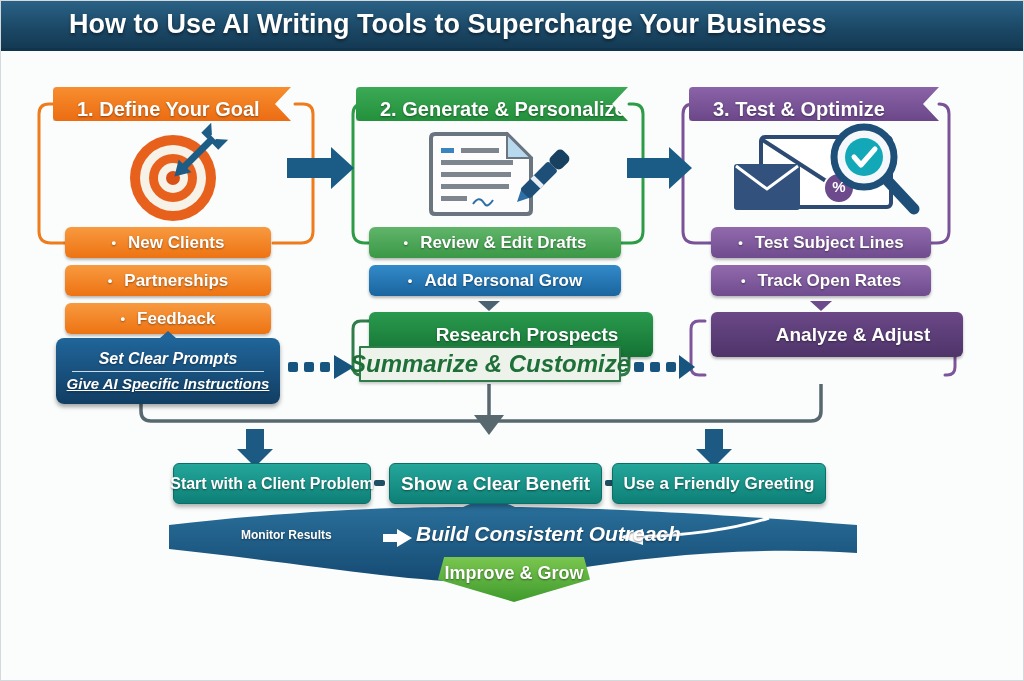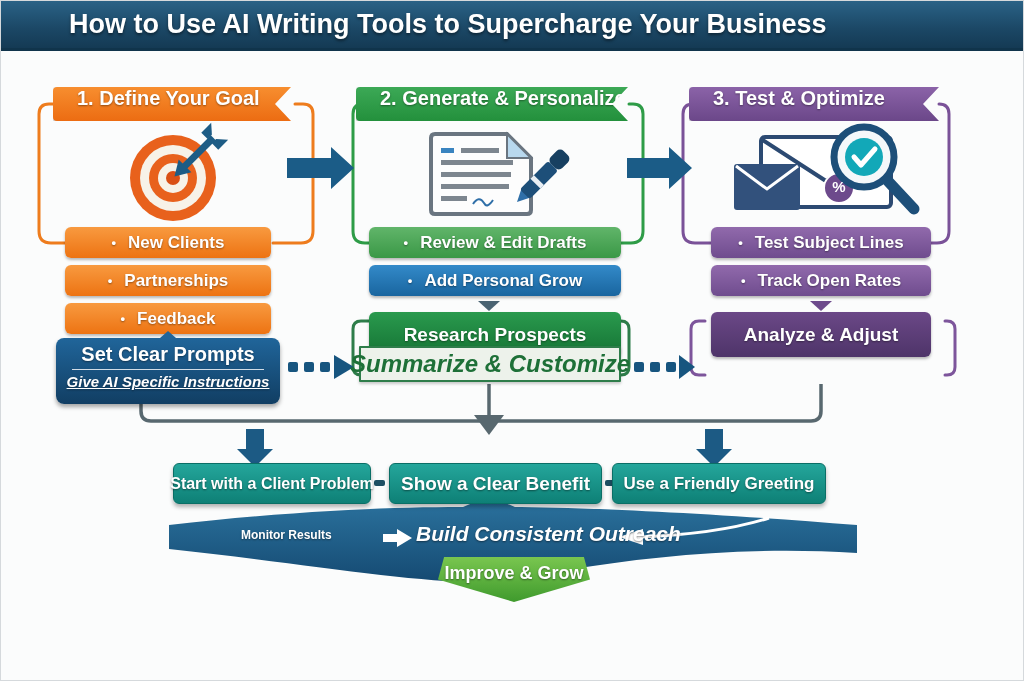--- a/index.html
+++ b/index.html
@@ -9,50 +9,50 @@
   .layer{position:absolute;left:0;top:0;}
 
   
   .hdr{position:absolute;left:0;top:0;width:1024px;height:50px;
        background:linear-gradient(180deg,#2a6286 0%,#1b4765 60%,#143a54 100%);
        border-bottom:3px solid #10344b;box-sizing:border-box;}
   .hdr .title{position:absolute;left:68px;top:0;line-height:47px;color:#fff;
        font-size:27px;font-weight:bold;text-shadow:0 2px 3px rgba(0,0,0,.45);white-space:nowrap;}
 
   
-  .banner{position:absolute;height:34px;display:flex;align-items:flex-start;
+  .banner{position:absolute;height:34px;display:flex;align-items:flex-end;
        color:#fff;font-weight:bold;font-size:20px;padding-left:24px;box-sizing:border-box;
        text-shadow:0 1px 2px rgba(0,0,0,.4);
        clip-path:polygon(0 0,100% 0,calc(100% - 16px) 50%,100% 100%,0 100%);
        border-radius:4px 0 0 4px;filter:drop-shadow(0 2px 2px rgba(0,0,0,.3));white-space:nowrap;}
 
   
   .pill{position:absolute;height:31px;border-radius:6px;display:flex;align-items:center;
        justify-content:center;color:#fff;font-weight:bold;font-size:17px;
        text-shadow:0 1px 2px rgba(0,0,0,.4);box-shadow:0 2px 3px rgba(0,0,0,.28);white-space:nowrap;}
   .pill .bullet{font-size:13px;margin-right:12px;}
 
   .action{position:absolute;height:45px;border-radius:6px;display:flex;align-items:center;
        justify-content:center;color:#fff;font-weight:bold;font-size:19px;
-       text-shadow:0 1px 2px rgba(0,0,0,.4);box-shadow:0 2px 3px rgba(0,0,0,.28);white-space:nowrap;}
+       text-shadow:0 1px 2px rgba(0,0,0,.4);box-shadow:0 2px 3px rgba(0,0,0,.28);white-space:nowrap;padding-left:32px;}
 
   .subbox{position:absolute;height:36px;border-radius:1px;display:flex;align-items:center;
        justify-content:center;font-style:italic;font-weight:bold;font-size:24px;
        box-shadow:0 2px 3px rgba(0,0,0,.2);box-sizing:border-box;background:#fff;white-space:nowrap;}
   .subbox.green{background:#edf2eb;border:2px solid #2e7d4a;color:#1e7038;}
   .subbox.purple{background:#f6eef7;border:2px solid #7d559b;color:#5c3a80;}
 
   
   .footerbox{position:absolute;left:55px;top:337px;width:224px;height:66px;border-radius:8px;
        background:linear-gradient(180deg,#20659a,#113e63);color:#fff;text-align:center;
        box-shadow:0 3px 4px rgba(0,0,0,.35);}
   .footerbox::before{content:"";position:absolute;top:-7px;left:50%;margin-left:-8px;
        border-left:8px solid transparent;border-right:8px solid transparent;
        border-bottom:7px solid #20659a;}
-  .footerbox .ft{font-size:20px;font-weight:bold;margin-top:5px;text-shadow:0 1px 2px rgba(0,0,0,.4);}
+  .footerbox .ft{font-size:16px;font-weight:bold;margin-top:12px;text-shadow:0 1px 2px rgba(0,0,0,.4);font-style:italic;}
   .footerbox .divider{width:86%;height:1px;background:rgba(255,255,255,.8);margin:3px auto 3px auto;}
   .footerbox .fs{font-size:15px;font-weight:bold;font-style:italic;text-shadow:0 1px 2px rgba(0,0,0,.4);text-decoration:underline;}
 
   
   .tealbox{position:absolute;top:462px;height:41px;border-radius:6px;
        background:linear-gradient(180deg,#24a69b,#0e8076);border:1px solid #0a6f66;
        color:#fff;font-weight:bold;display:flex;align-items:center;justify-content:center;
        text-shadow:0 1px 2px rgba(0,0,0,.45);box-shadow:0 3px 4px rgba(0,0,0,.3);
        box-sizing:border-box;white-space:nowrap;}
 

